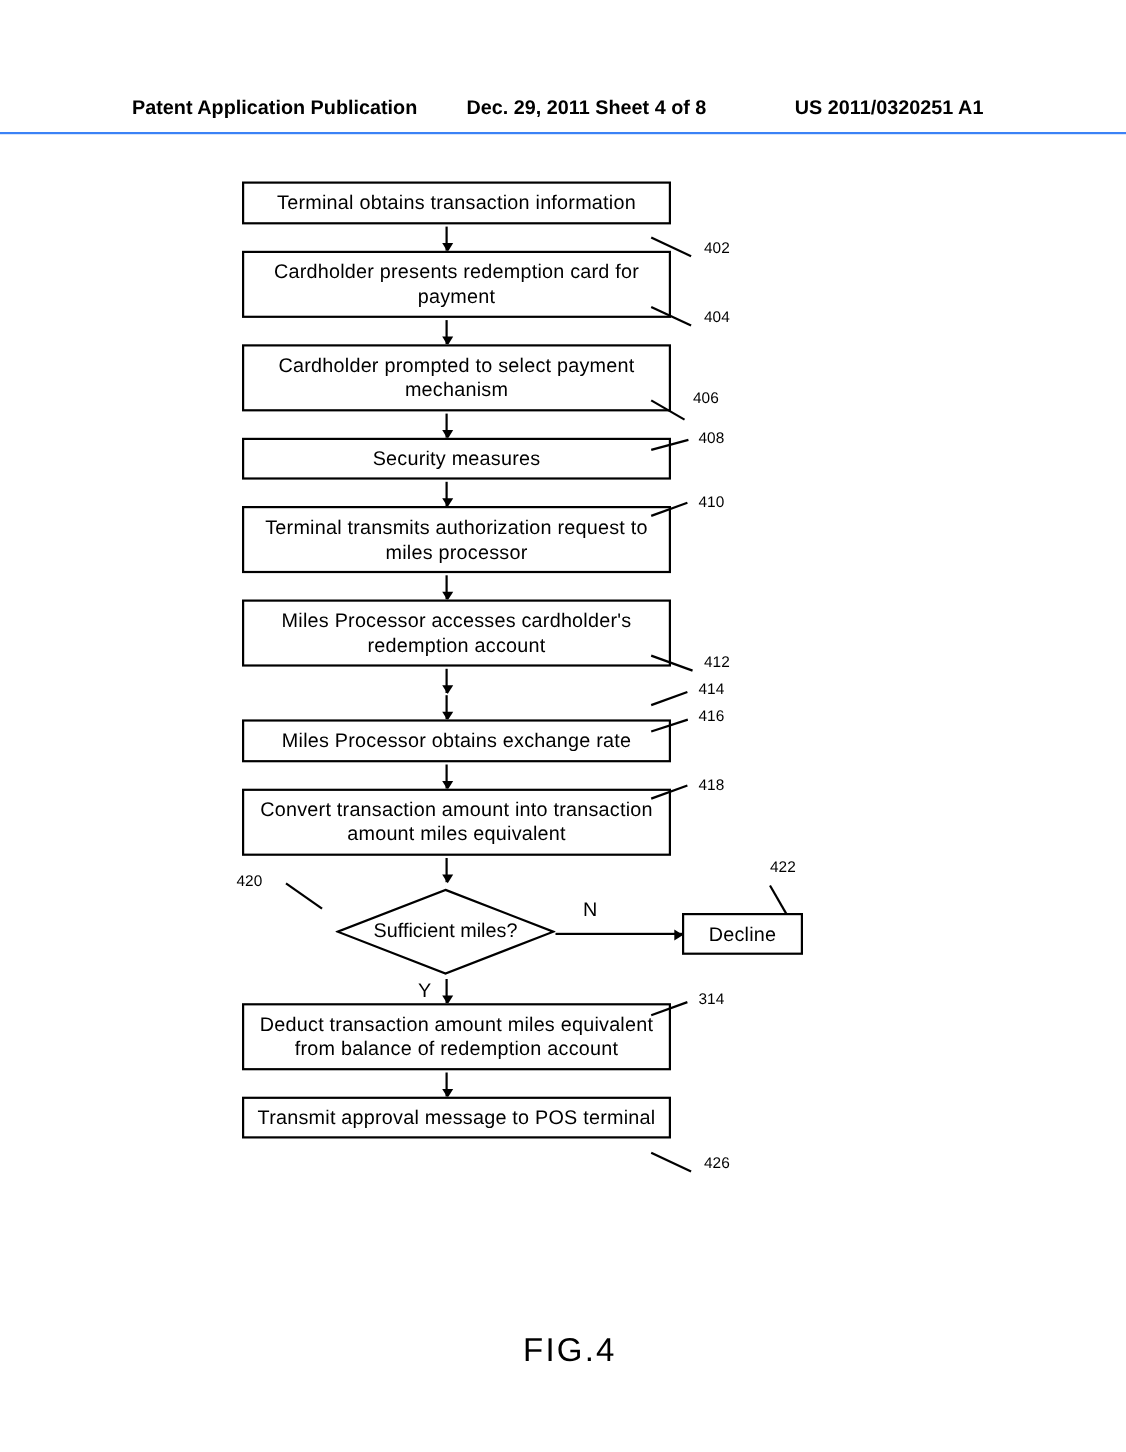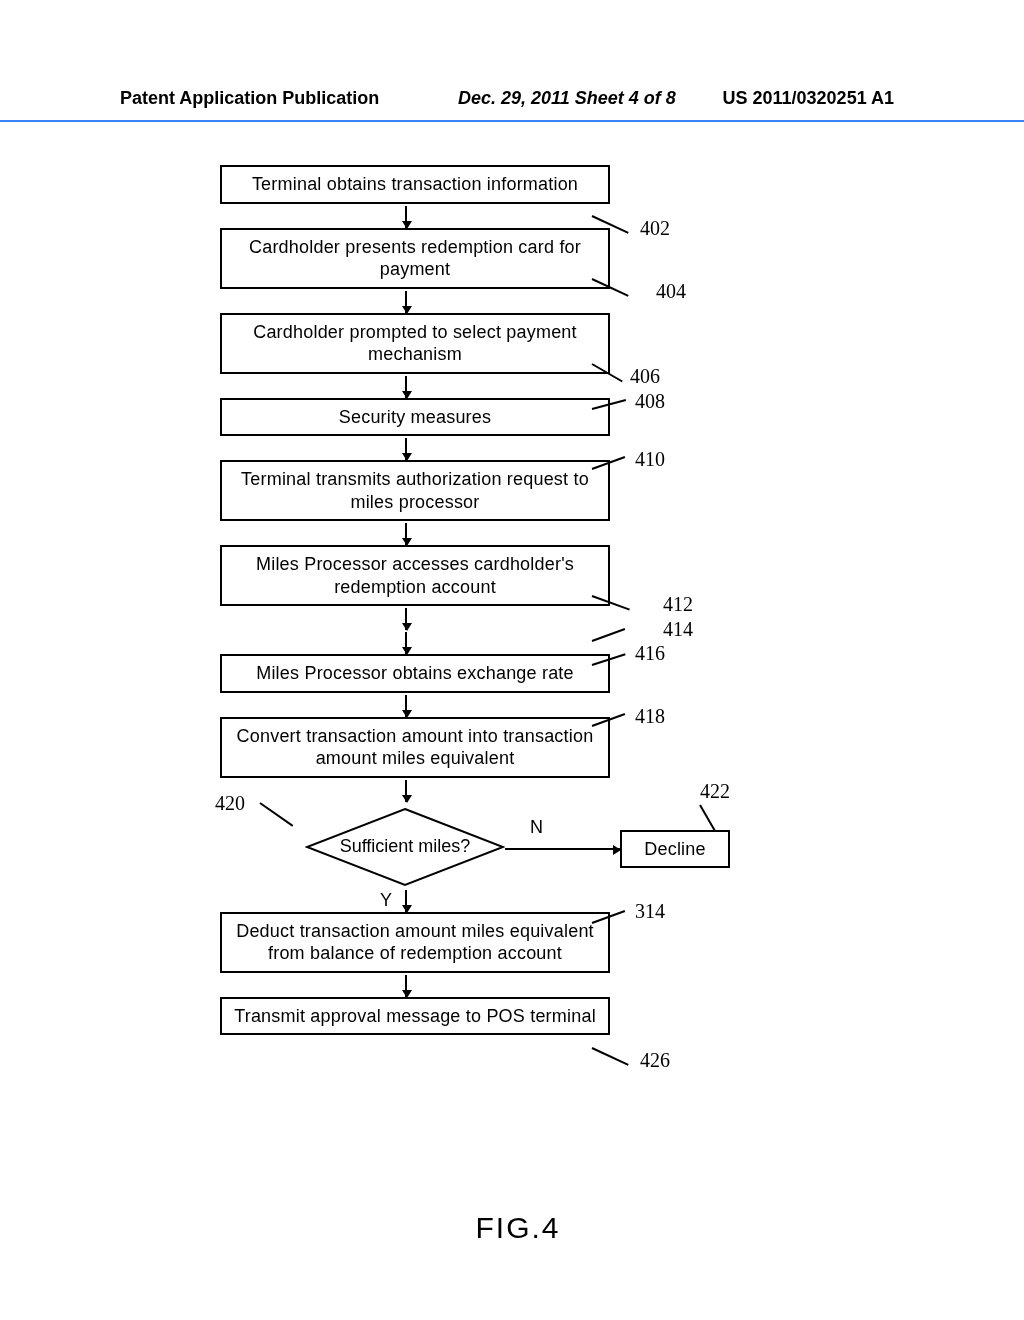--- a/index.html
+++ b/index.html
@@ -25,21 +25,21 @@
   }
   .header .left,
   .header .mid,
   .header .right {
     position: absolute;
     top: 8px;
     font-size: 18px;
     font-weight: 600;
   }
   .header .left { left: 120px; }
-  .header .mid  { left: 458px; font-style: italic; }
+  .header .mid  { left: 424px; }
   .header .right{ right: 130px; }
 
   .diagram {
     position: absolute;
     top: 165px;
     left: 220px;
     width: 600px;
   }
   .node {
     position: relative;
@@ -84,22 +84,22 @@
     border-top: 8px solid #000;
   }
   
   .leader {
     position: absolute;
     border-top: 2px solid #000;
     transform-origin: left center;
   }
   .numlabel {
     position: absolute;
-    font-size: 20px;
-    font-family: Liberation Serif, serif;
+    font-size: 14px;
+    font-family: Liberation Sans, sans-serif;
   }
   
   .diamond-row {
     position: relative;
     width: 370px;
     height: 90px;
   }
   .diamond {
     position: absolute;
     left: 50%;
@@ -172,30 +172,30 @@
       <span class="leader" style="left:372px; top:50px; width:40px; transform:rotate(25deg);"></span>
       <span class="numlabel" style="left:420px; top:52px;">402</span>
     </div>
     <div class="arrow-wrap">
         <div class="arrow-v"></div>
       </div>
 
     <div class="node">
       <div class="box w370">Cardholder presents redemption card for payment</div>
       <span class="leader" style="left:372px; top:50px; width:40px; transform:rotate(25deg);"></span>
-      <span class="numlabel" style="left:420px; top:52px;margin-left:16px;">404</span>
+      <span class="numlabel" style="left:420px; top:52px;">404</span>
     </div>
     <div class="arrow-wrap">
         <div class="arrow-v"></div>
       </div>
 
     <div class="node">
       <div class="box w370">Cardholder prompted to select payment mechanism</div>
       <span class="leader" style="left:372px; top:50px; width:35px; transform:rotate(30deg);"></span>
-      <span class="numlabel" style="left:410px; top:52px;">406</span>
+      <span class="numlabel" style="left:410px; top:40px;">406</span>
     </div>
     <div class="arrow-wrap">
         <div class="arrow-v"></div>
       </div>
 
     <div class="node">
       <div class="box w370">Security measures</div>
       <span class="leader" style="left:372px; top:10px; width:35px; transform:rotate(-15deg);"></span>
       <span class="numlabel" style="left:415px; top:-8px;">408</span>
     </div>
@@ -208,29 +208,29 @@
       <span class="leader" style="left:372px; top:8px; width:35px; transform:rotate(-20deg);"></span>
       <span class="numlabel" style="left:415px; top:-12px;">410</span>
     </div>
     <div class="arrow-wrap">
         <div class="arrow-v"></div>
       </div>
 
     <div class="node">
       <div class="box w370">Miles Processor accesses cardholder's redemption account</div>
       <span class="leader" style="left:372px; top:50px; width:40px; transform:rotate(20deg);"></span>
-      <span class="numlabel" style="left:420px; top:48px;margin-left:23px;">412</span>
+      <span class="numlabel" style="left:420px; top:48px;">412</span>
     </div>
     <div class="arrow-wrap">
         <div class="arrow-v"></div>
       </div>
 
     <div class="node">
       <span class="leader" style="left:372px; top:10px; width:35px; transform:rotate(-20deg);"></span>
-      <span class="numlabel" style="left:415px; top:-12px;margin-left:28px;">414</span>
+      <span class="numlabel" style="left:415px; top:-12px;">414</span>
     </div>
     <div class="arrow-wrap">
         <div class="arrow-v"></div>
       </div>
 
     <div class="node">
       <div class="box w370">Miles Processor obtains exchange rate</div>
       <span class="leader" style="left:372px; top:10px; width:35px; transform:rotate(-18deg);"></span>
       <span class="numlabel" style="left:415px; top:-12px;">416</span>
     </div>

